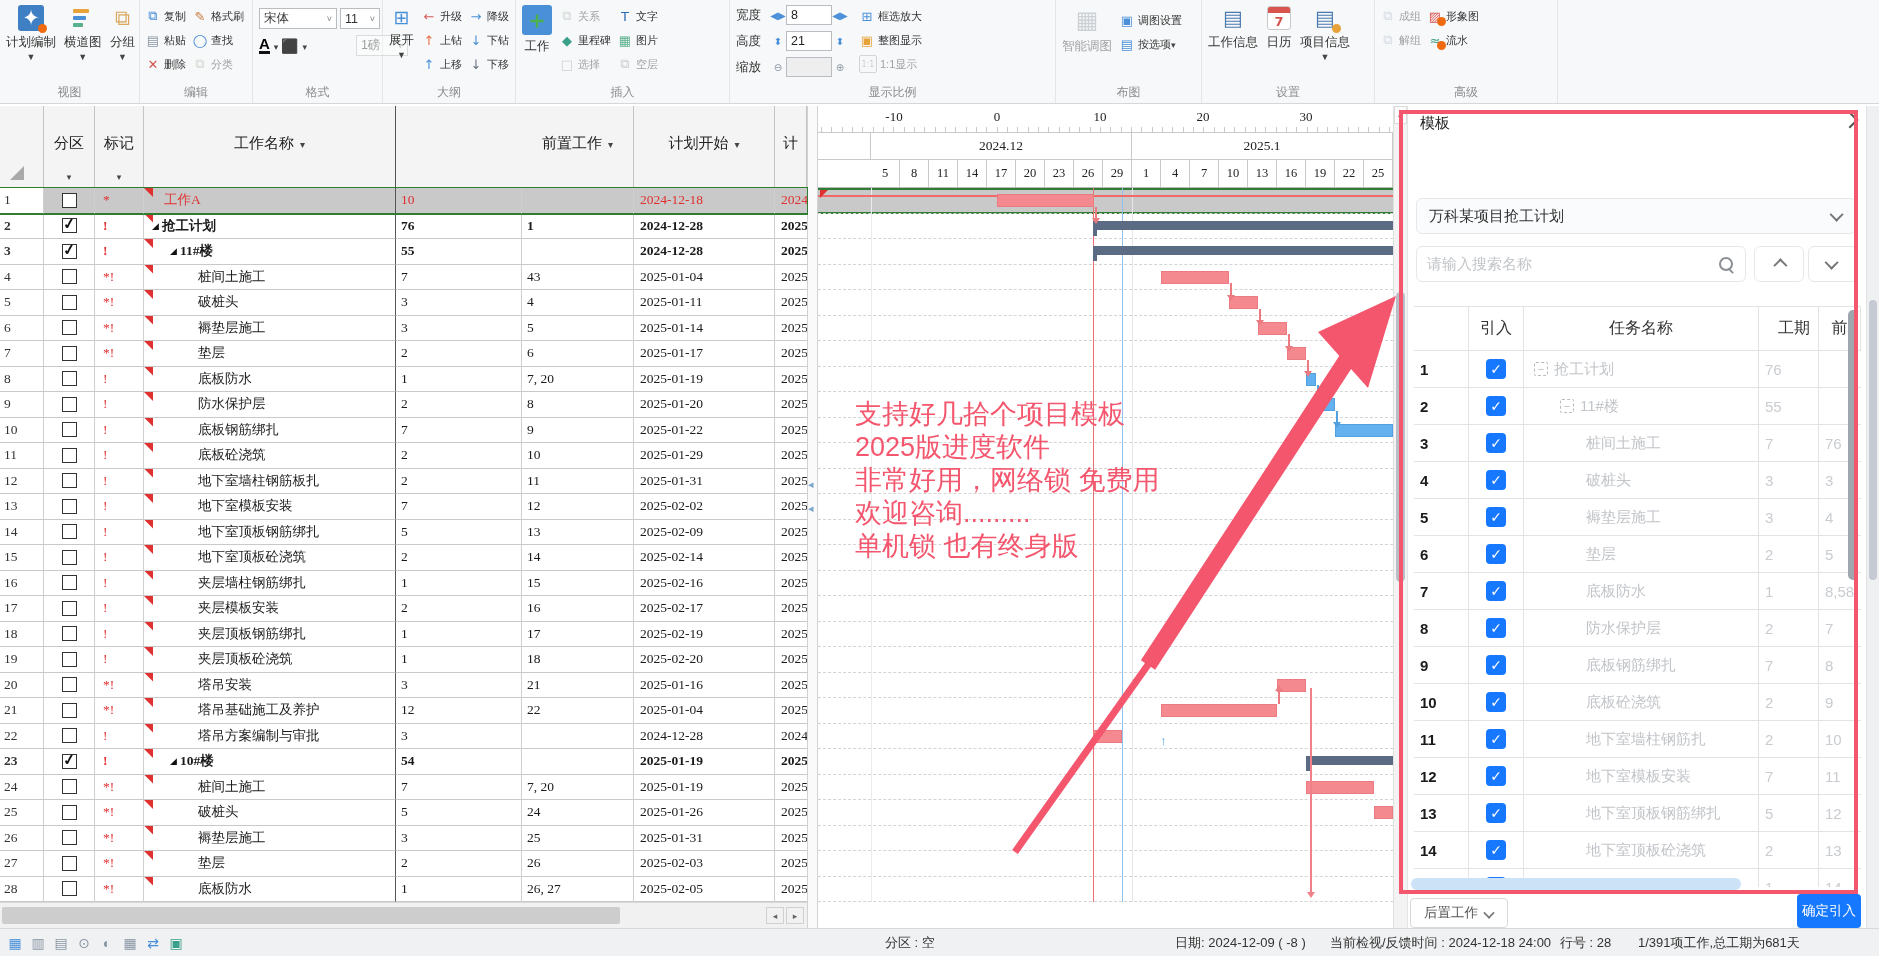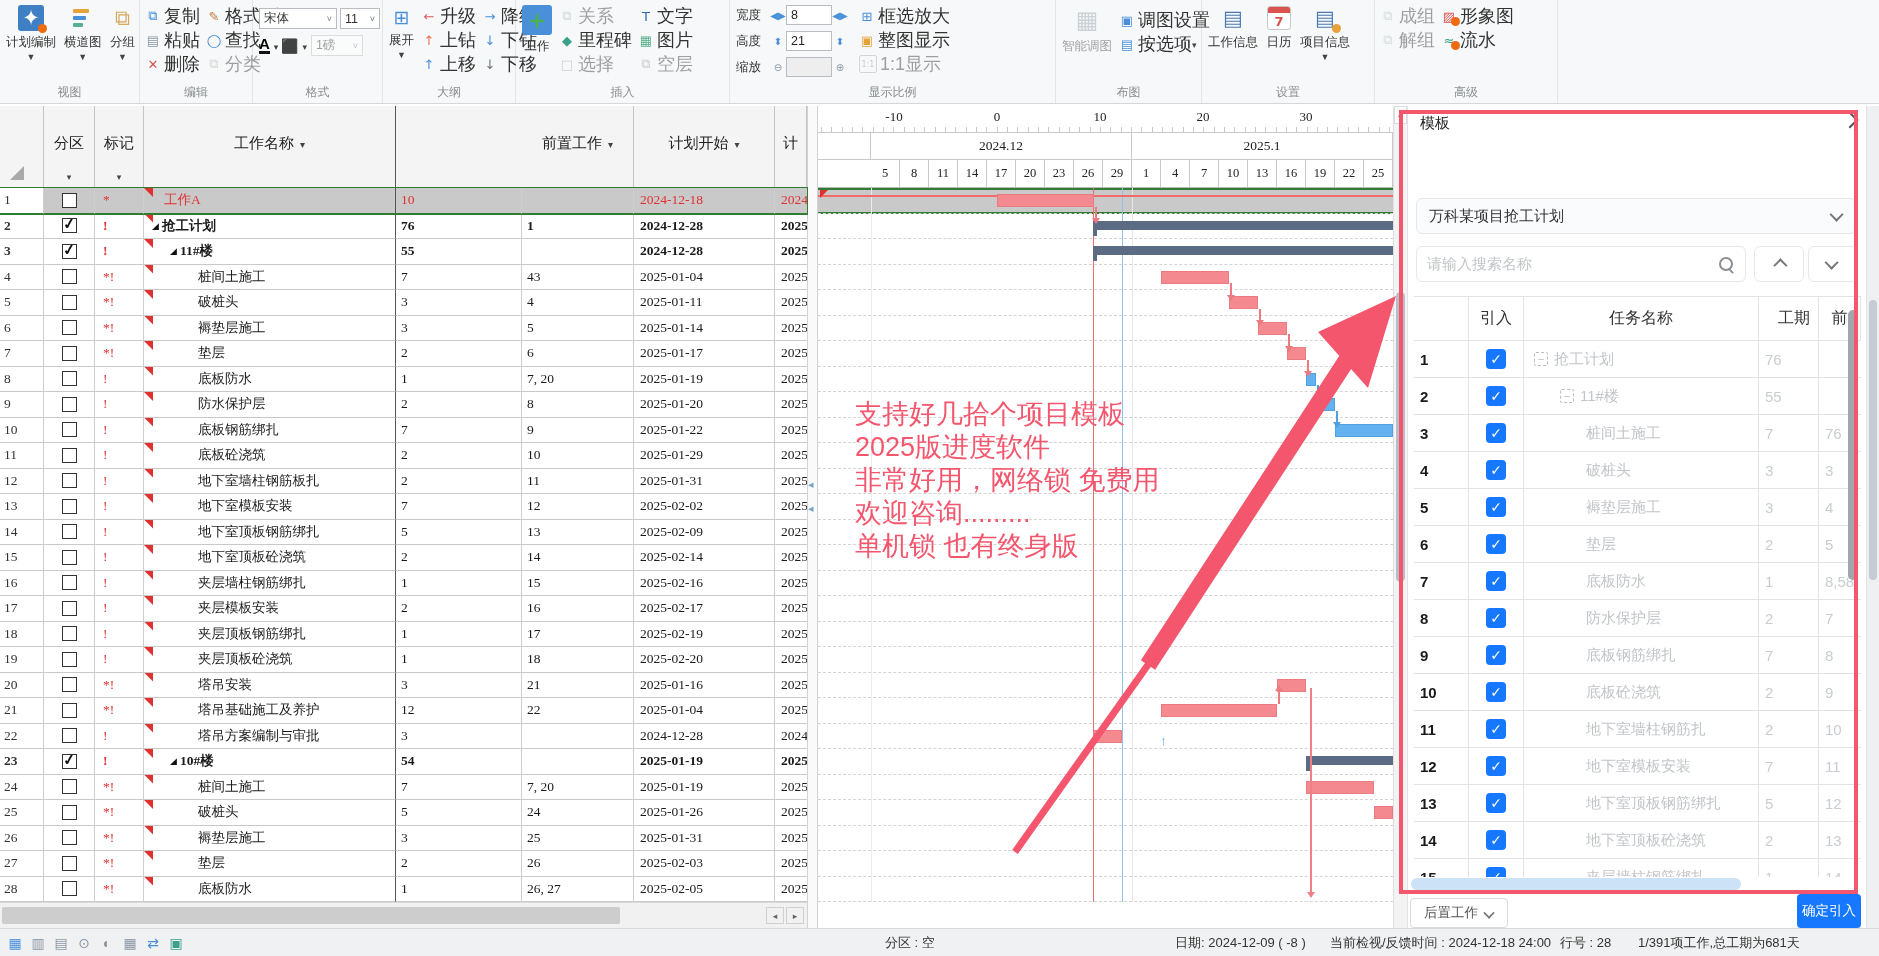--- a/index.html
+++ b/index.html
@@ -6,21 +6,21 @@
   body{width:1879px;height:956px;position:relative;overflow:hidden;background:#fff;
        font-family:"Liberation Sans","DejaVu Sans",sans-serif;-webkit-font-smoothing:antialiased;}
   
   #ribbon{position:absolute;left:0;top:0;width:1879px;height:103px;background:#f7f8f9;border-bottom:1px solid #d5d7d9;display:flex;}
   .rgroup{position:relative;height:103px;border-right:1px solid #e4e5e7;box-sizing:border-box;flex:0 0 auto;}
   .rgname{position:absolute;left:0;right:0;bottom:2px;text-align:center;font-size:12px;color:#8a8d90;}
   .rgbody{position:absolute;left:0;top:2px;right:0;height:80px;display:flex;align-items:flex-start;padding:0 2px;box-sizing:border-box;}
   .bbtn{display:flex;flex-direction:column;align-items:center;padding:3px 4px 0 4px;cursor:pointer;}
   .bbtn .lbl{font-size:12.5px;color:#333;margin-top:3px;white-space:nowrap;}
   .sbtn{display:flex;align-items:center;height:24px;padding:0 3px;cursor:pointer;white-space:nowrap;}
-  .sbtn .lbl{font-size:18px;color:#333;margin-left:3px;}
+  .sbtn .lbl{font-size:11px;color:#333;margin-left:3px;}
   .dis{opacity:.45;}
   .gicon{display:inline-flex;align-items:center;justify-content:center;border-radius:3px;position:relative;font-family:"DejaVu Sans",sans-serif;}
   .dot{position:absolute;width:9px;height:9px;border-radius:50%;right:-3px;bottom:-2px;}
   .caret{font-size:9px;color:#444;line-height:8px;margin-top:2px;}
   .rsel{background:#fff;border:1px solid #b9bdc1;font-size:12.5px;color:#333;display:inline-flex;align-items:center;justify-content:space-between;padding:0 4px;height:21px;box-sizing:border-box;}
   .rsel .cv{font-size:9px;color:#777;margin-left:4px;}
   .ginput{background:#fff;border:1px solid #b9bdc1;height:20px;box-sizing:border-box;font-size:12.5px;color:#222;padding:0 4px;display:inline-flex;align-items:center;}
   .srow{display:flex;align-items:center;height:26px;}
   .srlbl{font-size:12.5px;color:#333;width:34px;}
   .cal{width:22px;height:22px;background:#fff;border:1px solid #c8c8c8;border-radius:3px;position:relative;display:flex;align-items:flex-end;justify-content:center;font-size:13px;font-weight:bold;color:#d9534f;}
@@ -83,21 +83,21 @@
   .ptitle{position:absolute;left:12px;top:8px;font-size:15px;color:#222;}
   .pclose{position:absolute;right:10px;top:8px;width:10px;height:10px;border-top:2px solid #555;border-right:2px solid #555;transform:rotate(45deg);}
   .pdd{position:absolute;left:8px;width:440px;height:36px;background:#fafbfc;border:1px solid #e5e7e9;border-radius:6px;box-sizing:border-box;display:flex;align-items:center;padding:0 12px;font-size:15px;color:#333;justify-content:space-between;}
   .chev{display:inline-block;width:8px;height:8px;border-left:2px solid #777;border-bottom:2px solid #777;transform:rotate(-45deg) translateY(-2px);}
   .chev.up{transform:rotate(135deg) translateY(-2px);}
   #psearch{position:absolute;left:8px;top:140px;width:330px;height:36px;border:1px solid #e5e7e9;border-radius:6px;box-sizing:border-box;display:flex;align-items:center;padding:0 10px;justify-content:space-between;background:#fff;}
   #psearch .ph{font-size:15px;color:#c2c5c9;}
   .mag{width:10px;height:10px;border:2px solid #8a8f95;border-radius:50%;position:relative;margin-right:2px;}
   .mag::after{content:"";position:absolute;width:2px;height:6px;background:#8a8f95;left:9px;top:9px;transform:rotate(-45deg);}
   .pnav{position:absolute;top:140px;width:50px;height:36px;border:1px solid #e5e7e9;border-radius:6px;box-sizing:border-box;display:flex;align-items:center;justify-content:center;background:#fff;}
-  #ptable{position:absolute;left:6px;top:190px;width:447px;height:580px;overflow:hidden;border-top:1px solid #e3e3e3;}
+  #ptable{position:absolute;left:6px;top:200px;width:447px;height:580px;overflow:hidden;border-top:1px solid #e3e3e3;}
   .pcell{position:absolute;box-sizing:border-box;border-right:1px solid #e3e3e3;border-bottom:1px solid #e3e3e3;display:flex;align-items:center;overflow:hidden;white-space:nowrap;}
   .phead{font-size:16px;color:#333;}
   .pnum{font-size:15px;font-weight:bold;color:#1a1a1a;padding-left:6px;}
   .pname{font-size:15px;color:#c2c5c9;}
   .pgray{font-size:15px;color:#c9ccd0;}
   .pcb{width:20px;height:20px;background:#1677ff;border-radius:4px;color:#fff;font-size:14px;font-weight:bold;display:flex;align-items:center;justify-content:center;margin:0 auto;}
   .sumic{width:14px;height:14px;border:1.5px dashed #b9bcc0;border-radius:2px;display:inline-flex;align-items:center;justify-content:center;color:#b9bcc0;font-size:11px;margin-right:6px;box-sizing:border-box;}
   #pbluethumb{position:absolute;left:3px;top:772px;width:330px;height:12px;background:#cbe2f7;border-radius:6px;}
   #pvthumb{position:absolute;right:8px;top:204px;width:10px;height:270px;background:#a0a6ae;border-radius:5px;z-index:45;}
   .pbtn{position:absolute;box-sizing:border-box;display:flex;align-items:center;justify-content:center;border-radius:4px;font-size:13.5px;cursor:pointer;}
@@ -185,21 +185,21 @@
             <div class="rsel" style="width: 40px;">
               <span>11</span>
               <span class="cv">˅</span>
             </div>
           </div>
           <div style="display: flex; gap: 4px; align-items: center;">
             <div style="font-weight: bold; font-size: 15px; border-bottom: 3px solid rgb(17, 17, 17); line-height: 14px;">A</div>
             <span class="caret">▾</span>
             <div class="gicon" style="width: 16px; height: 16px; color: rgb(91, 107, 132); font-size: 14px;">⬛</div>
             <span class="caret">▾</span>
-            <div class="rsel dis" style="width: 52px;">
+            <div class="rsel dis" style="width: 52px; margin-left: 45px;">
               <span>1磅</span>
               <span class="cv">˅</span>
             </div>
           </div>
         </div>
       </div>
       <div class="rgname">格式</div>
     </div>
     <div class="rgroup" style="width: 133px;">
       <div class="rgbody">

